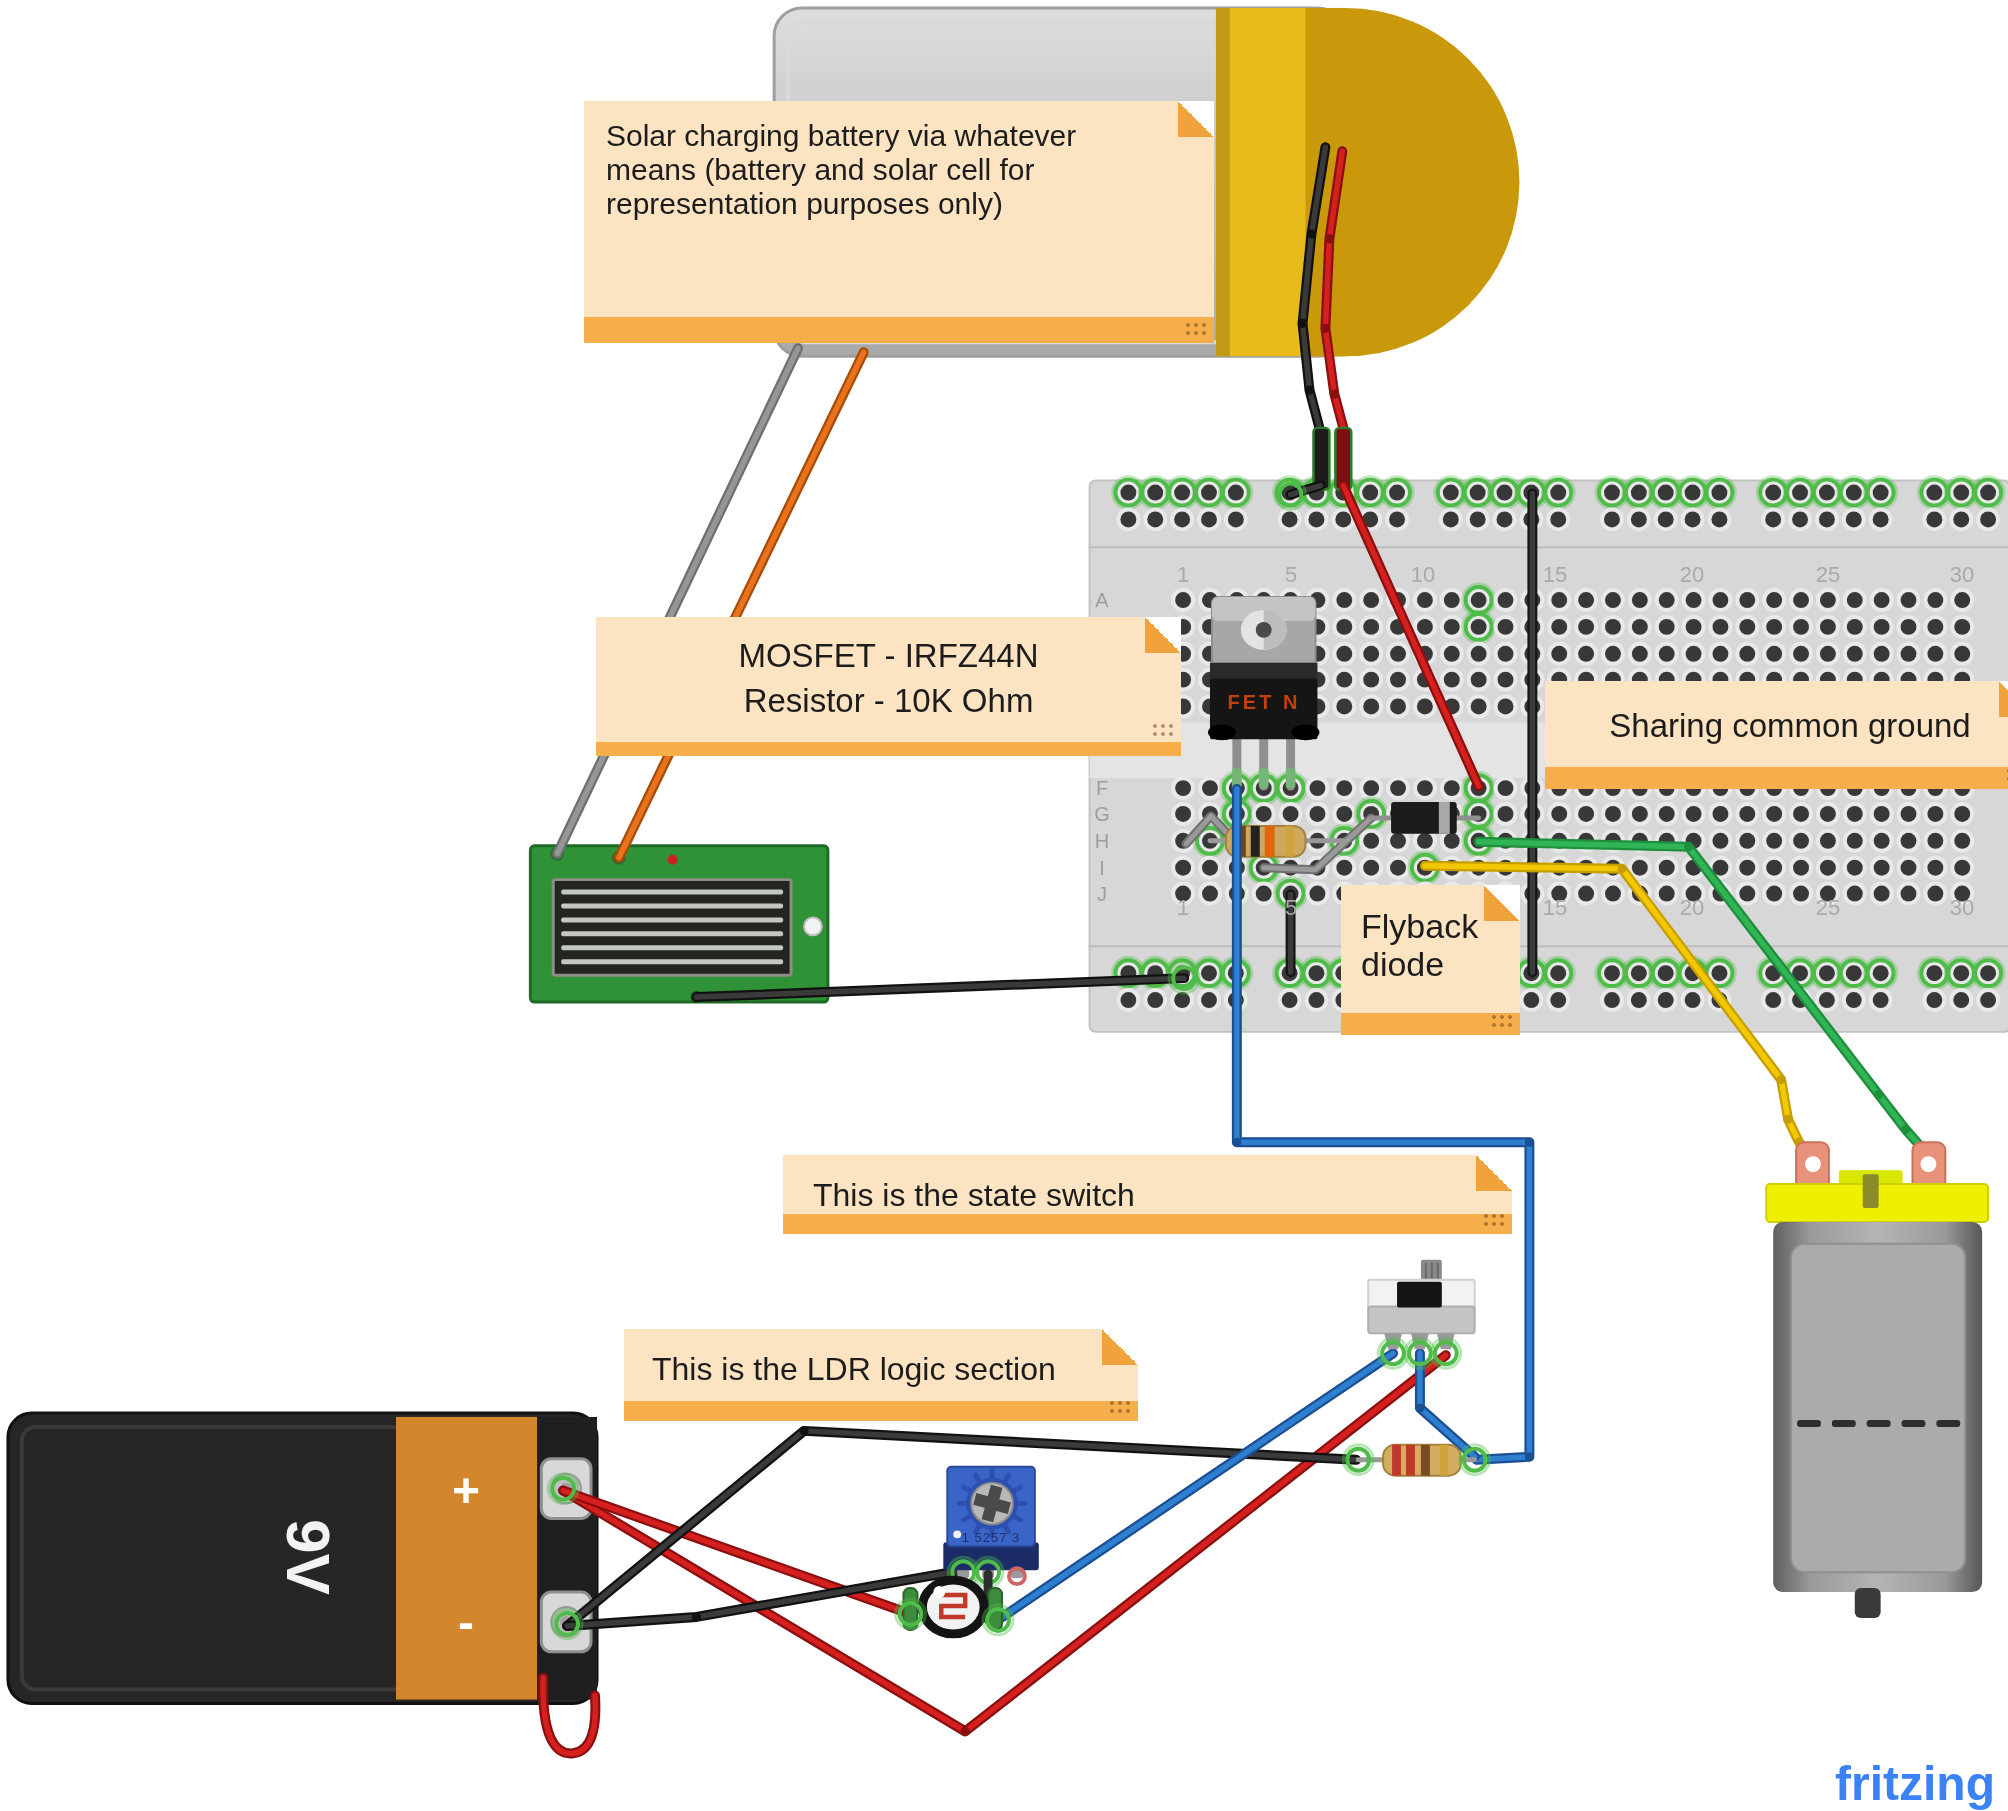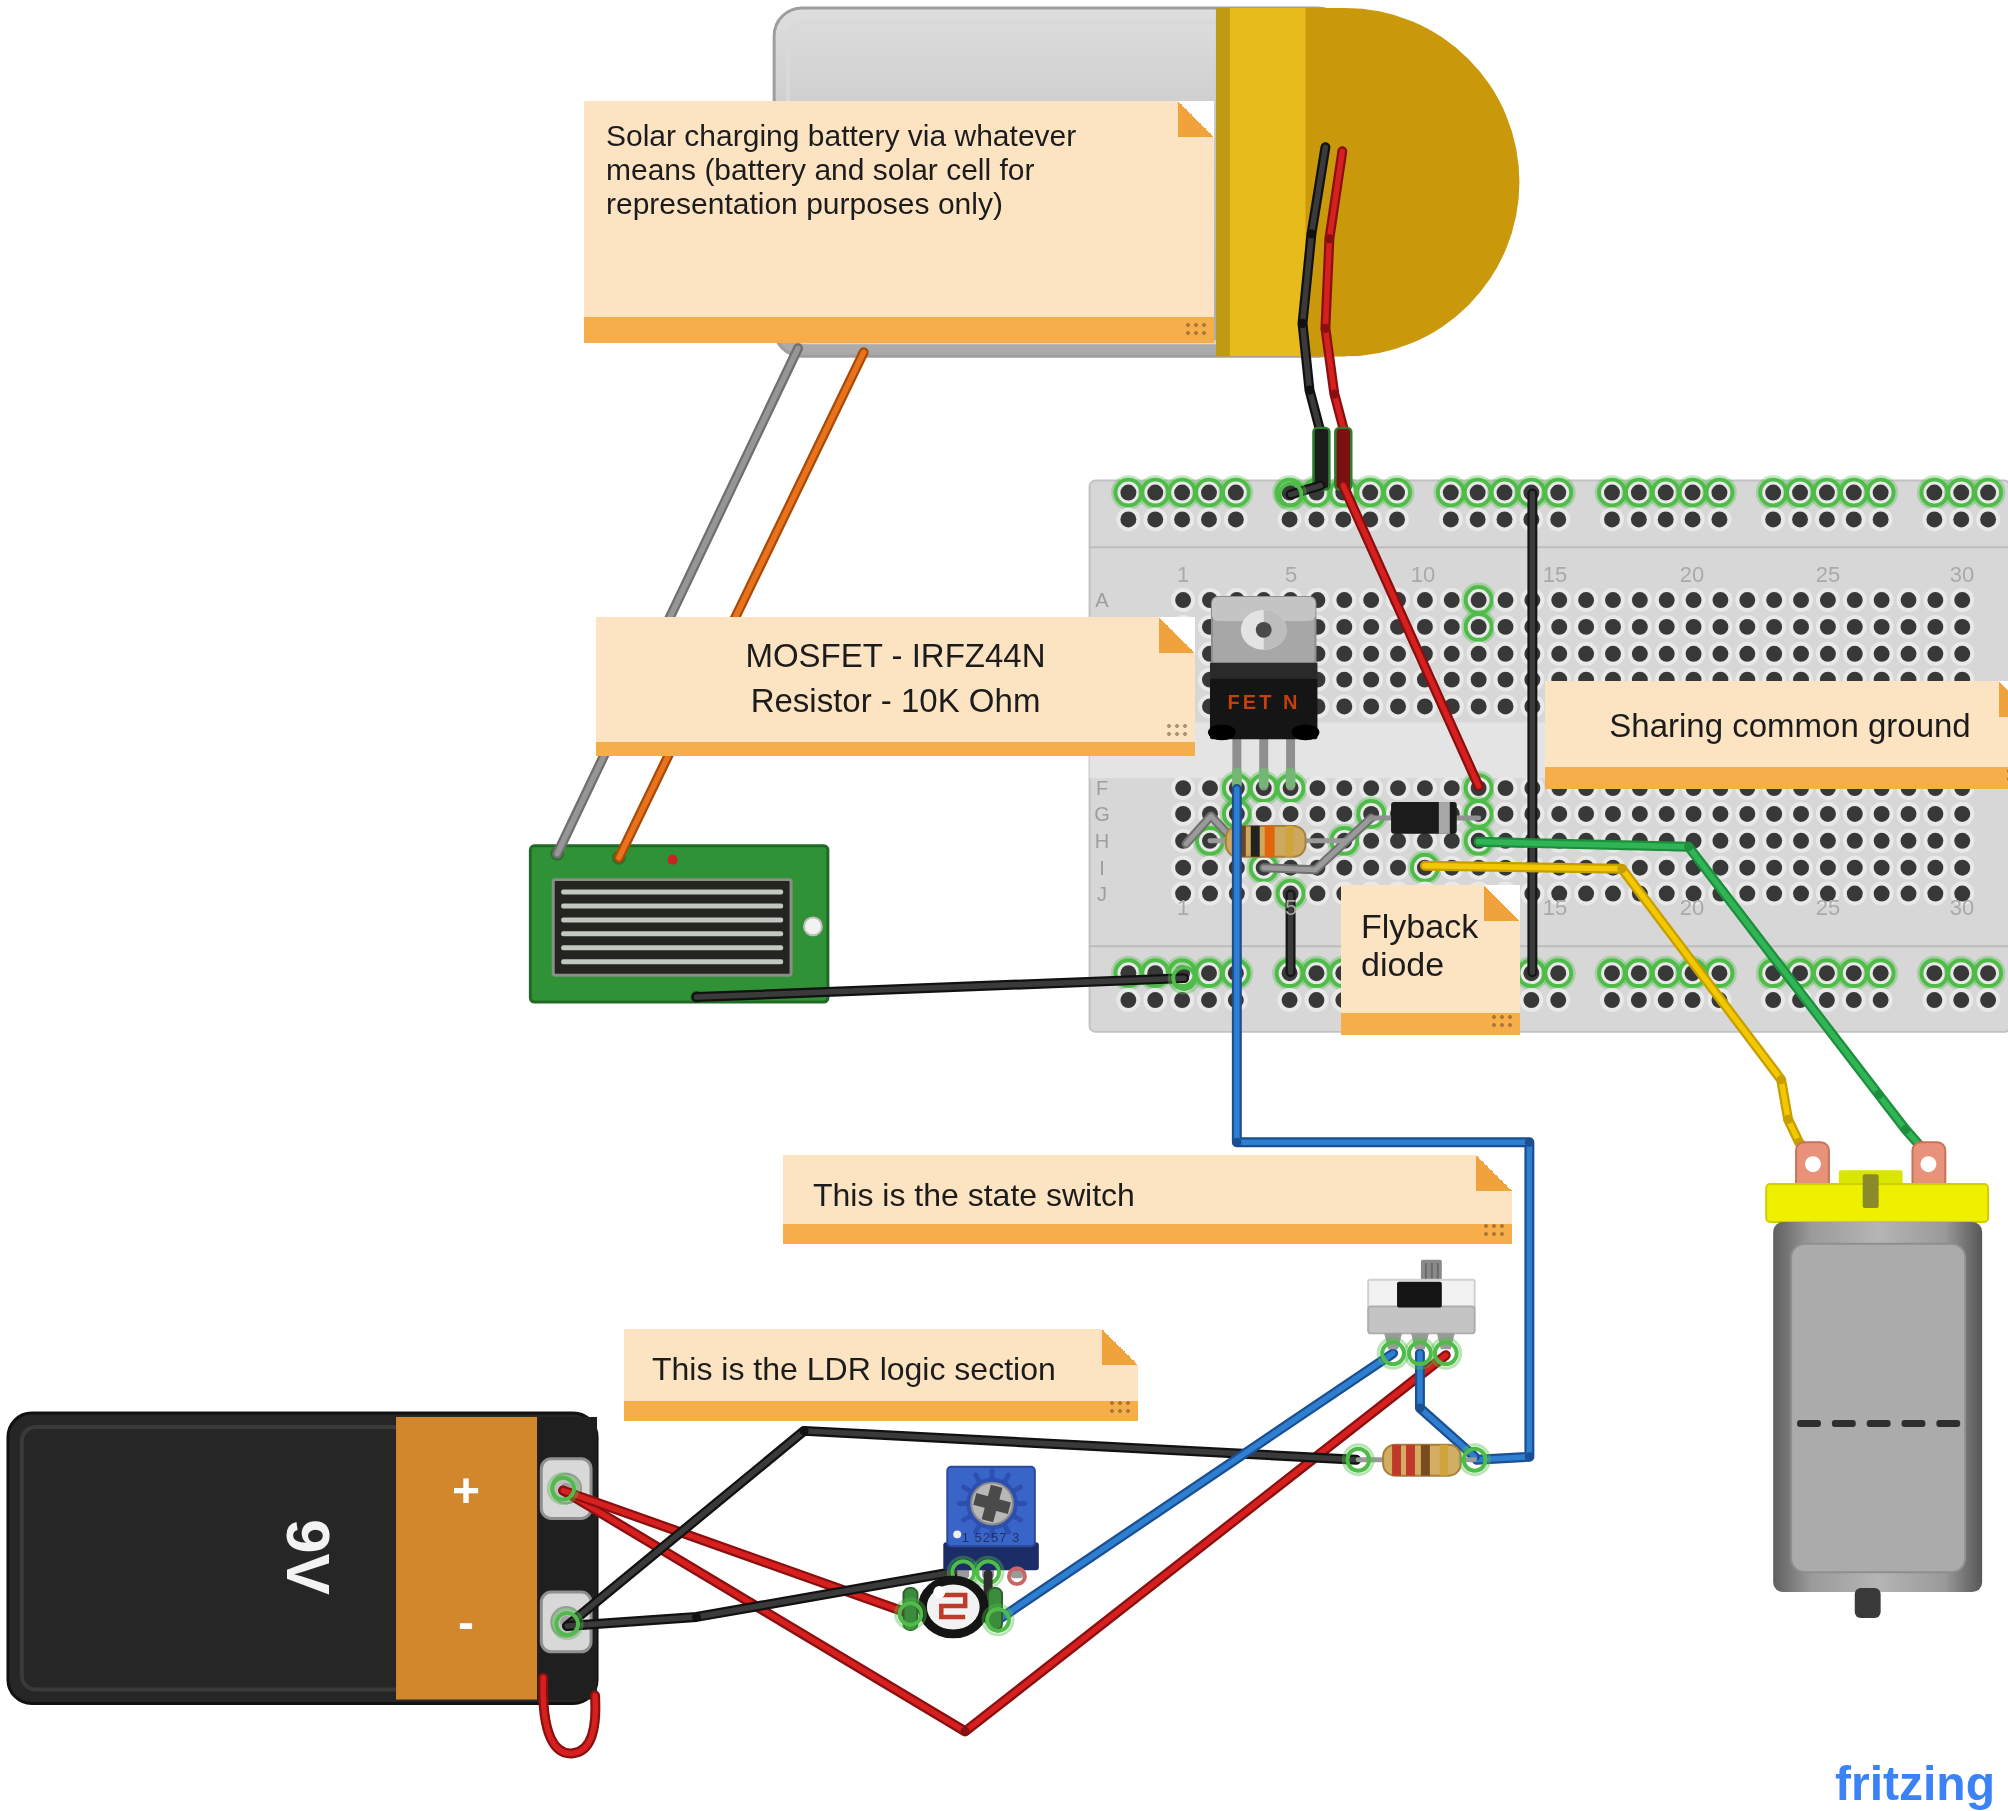--- a/index.html
+++ b/index.html
@@ -1327,42 +1327,42 @@
   <div class="lbl" id="potmark" style="left:991px;top:1537px;">1 5257 3</div>
   <div class="lbl" id="logo" style="left:1915px;top:1783px;">fritzing</div>
 
   <div class="note" style="left:584px;top:101px;width:630px;height:242px;">
     <div class="txt" style="left:22px;top:18px;width:557px;font-size:30px;line-height:34px;">Solar charging battery via whatever means (battery and solar cell for representation purposes only)</div>
     <div class="bar" style="height:26px;"></div>
     <div class="fold"></div>
     <div class="grip"></div>
   </div>
 
-  <div class="note" style="left:596px;top:617px;width:585px;height:139px;padding-left:14px;">
+  <div class="note" style="left:596px;top:617px;width:585px;height:139px;">
     <div class="txt" style="left:0;top:16px;width:100%;text-align:center;font-size:33px;line-height:45px;"><span>MOSFET - IRFZ44N</span><br><span>Resistor - 10K Ohm</span></div>
     <div class="bar" style="height:14px;"></div>
     <div class="fold"></div>
     <div class="grip" style="bottom:16px;"></div>
   </div>
 
   <div class="note" style="left:1341px;top:885px;width:179px;height:150px;">
     <div class="txt" style="left:20px;top:22px;width:149px;font-size:34px;line-height:38px;">Flyback diode</div>
     <div class="bar" style="height:22px;"></div>
     <div class="fold"></div>
     <div class="grip"></div>
   </div>
 
   <div class="note" style="left:1545px;top:681px;width:490px;height:108px;">
     <div class="txt" style="left:0;top:26px;width:100%;text-align:center;font-size:33px;">Sharing common ground</div>
     <div class="bar" style="height:22px;"></div>
     <div class="fold"></div>
     <div class="grip"></div>
   </div>
 
-  <div class="note" style="left:783px;top:1155px;width:729px;height:89px;">
+  <div class="note" style="left:783px;top:1155px;width:729px;height:79px;">
     <div class="txt" style="left:30px;top:22px;font-size:32px;">This is the state switch</div>
     <div class="bar" style="height:20px;"></div>
     <div class="fold"></div>
     <div class="grip"></div>
   </div>
 
   <div class="note" style="left:624px;top:1329px;width:514px;height:92px;">
     <div class="txt" style="left:28px;top:22px;font-size:32px;">This is the LDR logic section</div>
     <div class="bar" style="height:20px;"></div>
     <div class="fold"></div>

